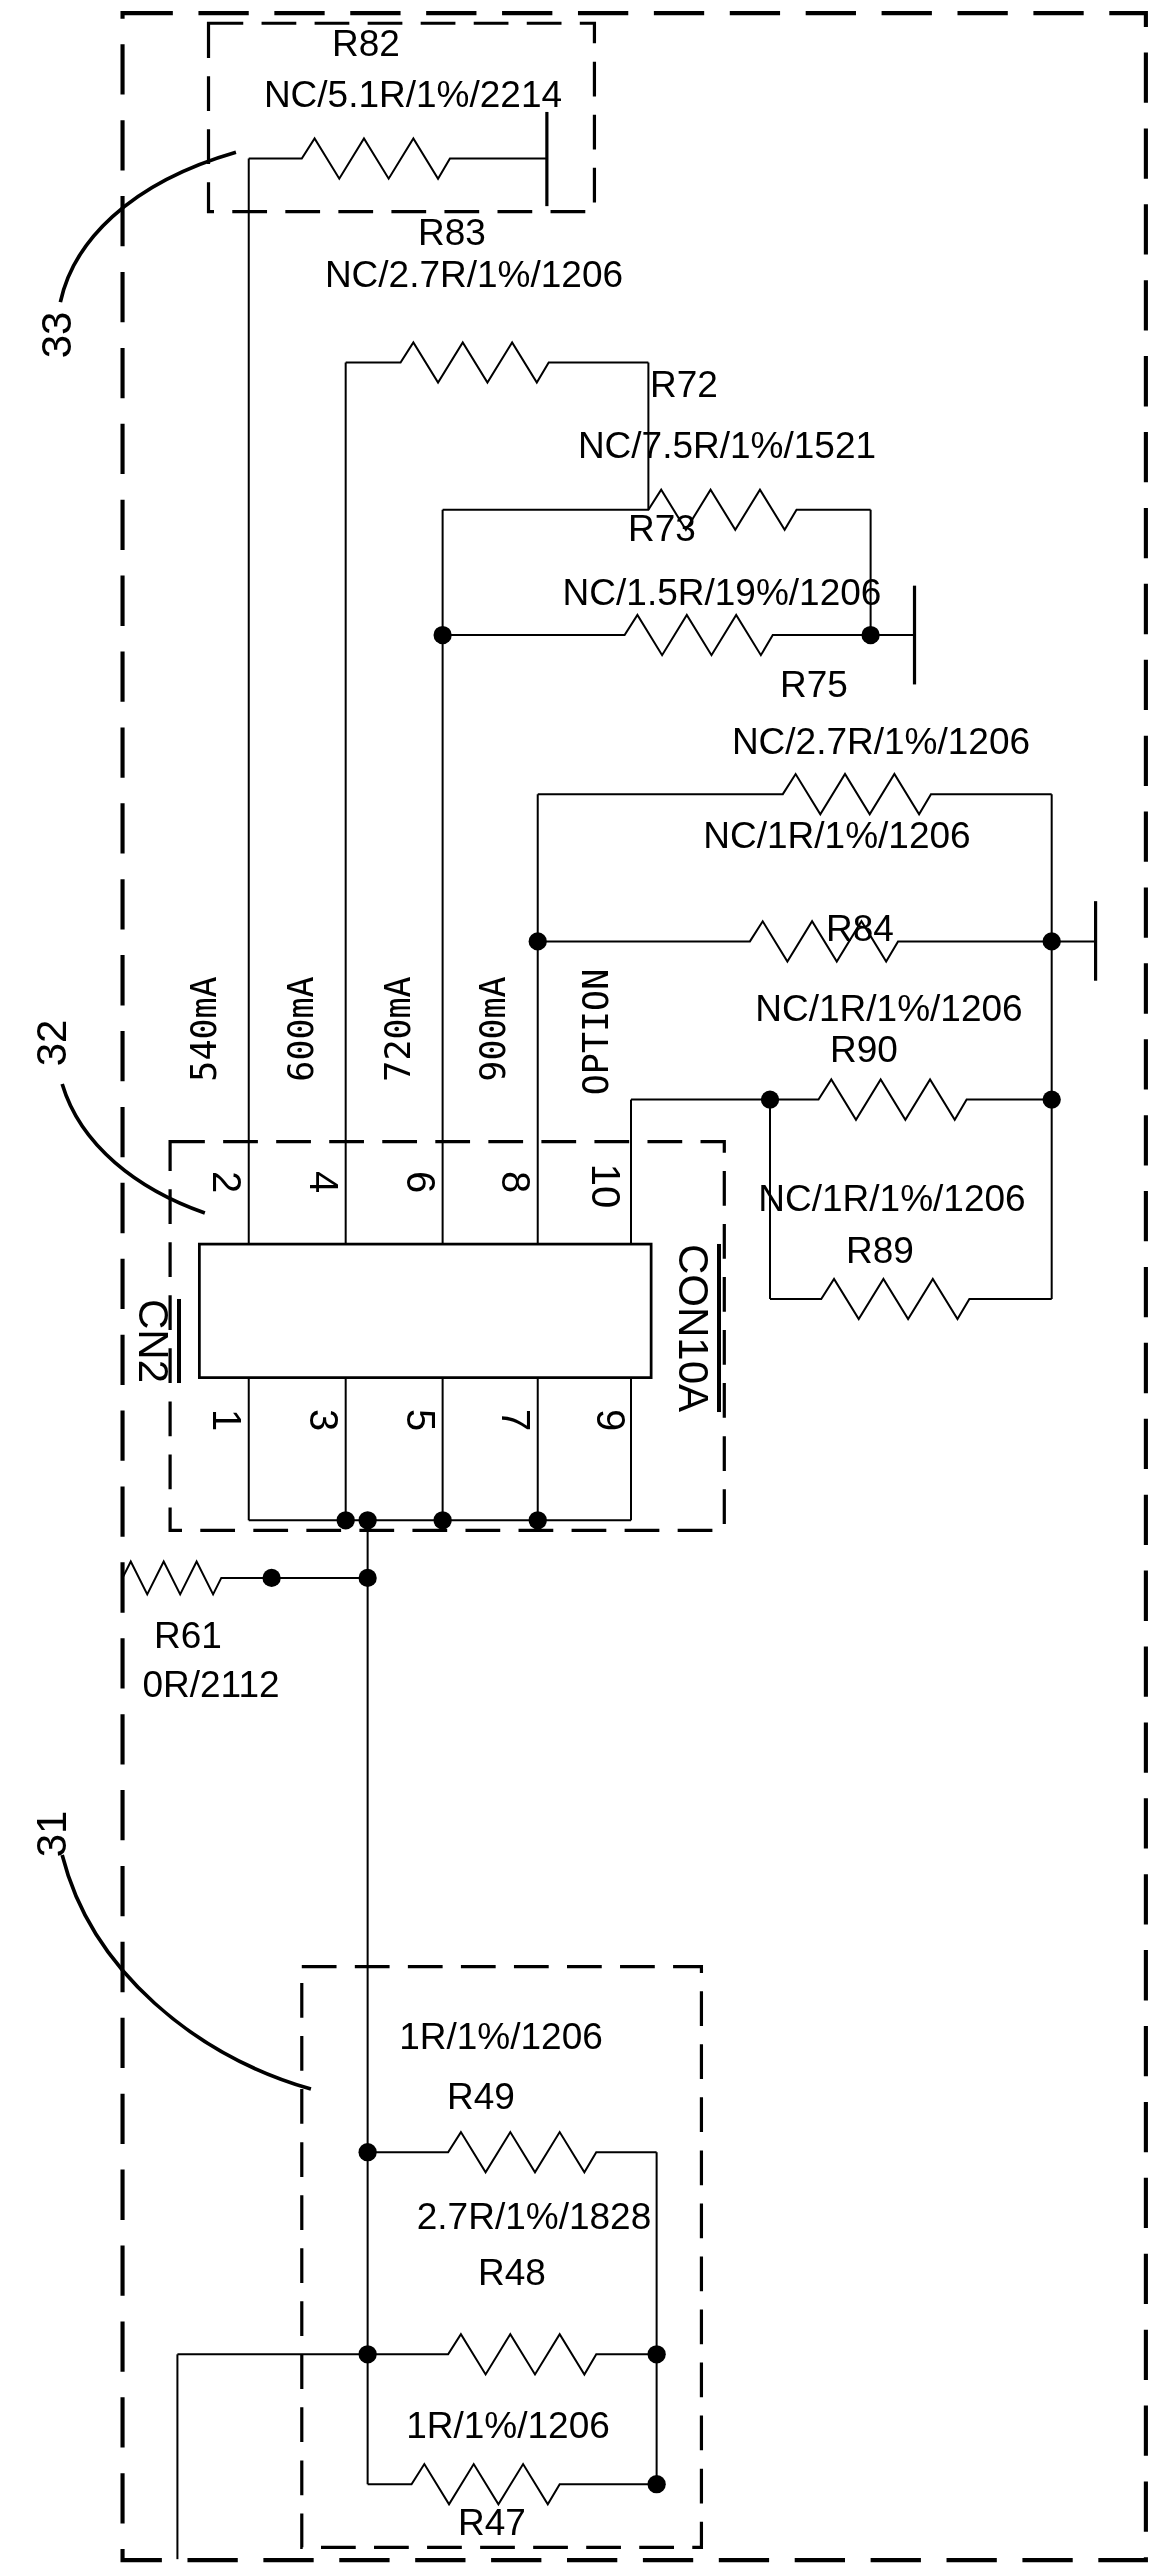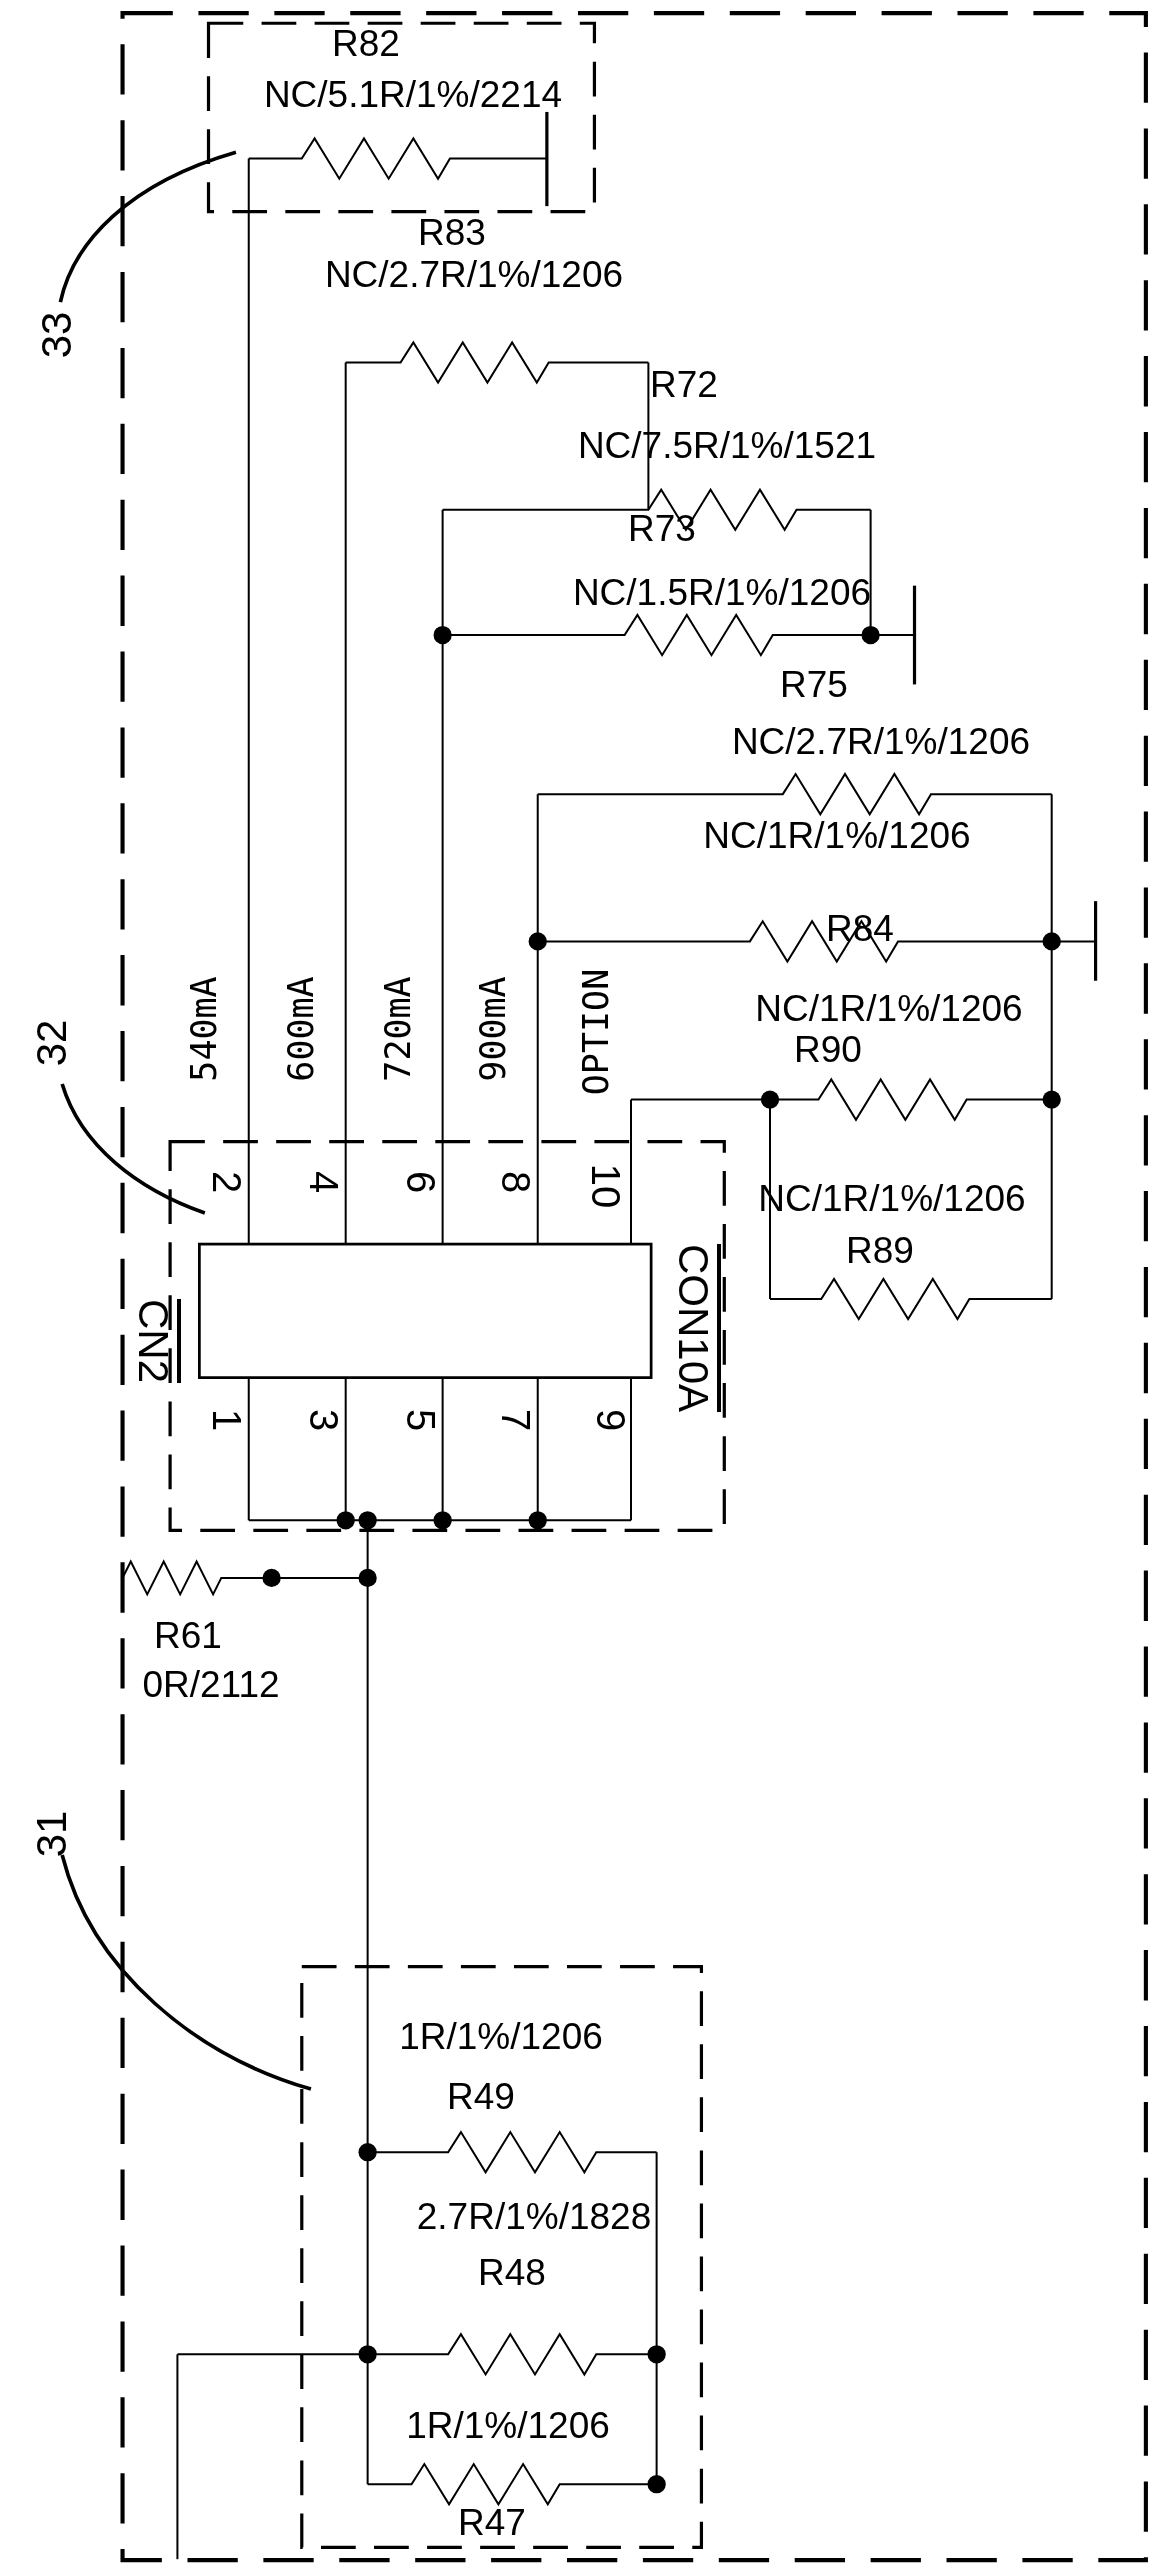--- a/index.html
+++ b/index.html
@@ -100,30 +100,30 @@
   <div class="t" style="left:366px;top:43px">R82</div>
   <div class="t" style="left:413px;top:94px">NC/5.1R/1%/2214</div>
 
   <div class="t" style="left:452px;top:232px">R83</div>
   <div class="t" style="left:474px;top:274px">NC/2.7R/1%/1206</div>
 
   <div class="t" style="left:684px;top:384px">R72</div>
   <div class="t" style="left:727px;top:445px">NC/7.5R/1%/1521</div>
 
   <div class="t" style="left:662px;top:528px">R73</div>
-  <div class="t" style="left:722px;top:592px">NC/1.5R/1%/1206</div>
+  <div class="t" style="left:722px;top:592px">NC/1.5R/19%/1206</div>
 
   <div class="t" style="left:814px;top:684px">R75</div>
   <div class="t" style="left:881px;top:741px">NC/2.7R/1%/1206</div>
 
   <div class="t" style="left:837px;top:835px">NC/1R/1%/1206</div>
   <div class="t" style="left:860px;top:928px">R84</div>
 
   <div class="t" style="left:889px;top:1008px">NC/1R/1%/1206</div>
-  <div class="t" style="left:828px;top:1049px">R90</div>
+  <div class="t" style="left:864px;top:1049px">R90</div>
 
   <div class="t" style="left:892px;top:1198px">NC/1R/1%/1206</div>
   <div class="t" style="left:880px;top:1250px">R89</div>
 
   <div class="t" style="left:188px;top:1635px">R61</div>
   <div class="t" style="left:211px;top:1684px">0R/2112</div>
 
   <div class="t" style="left:501px;top:2036px">1R/1%/1206</div>
   <div class="t" style="left:481px;top:2096px">R49</div>
 

